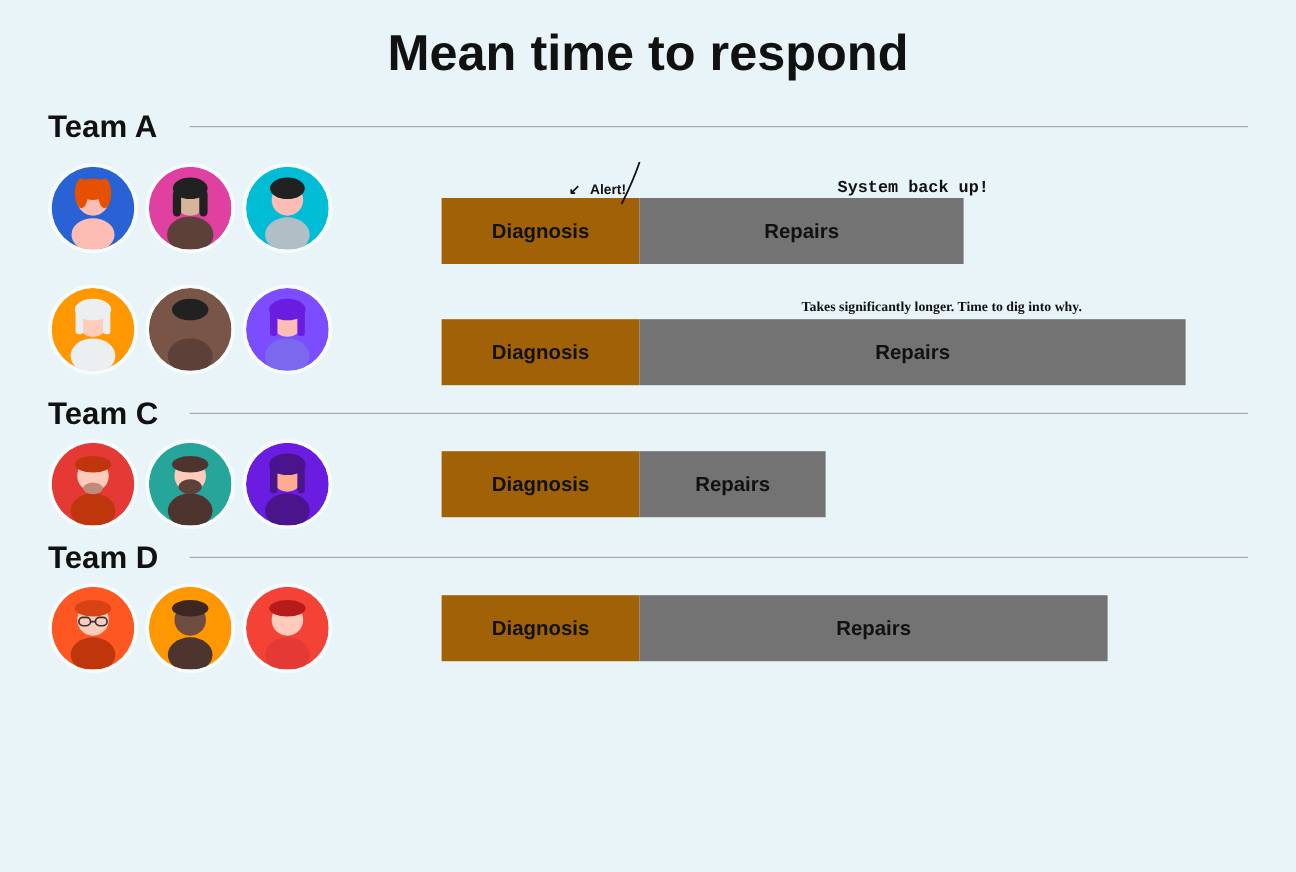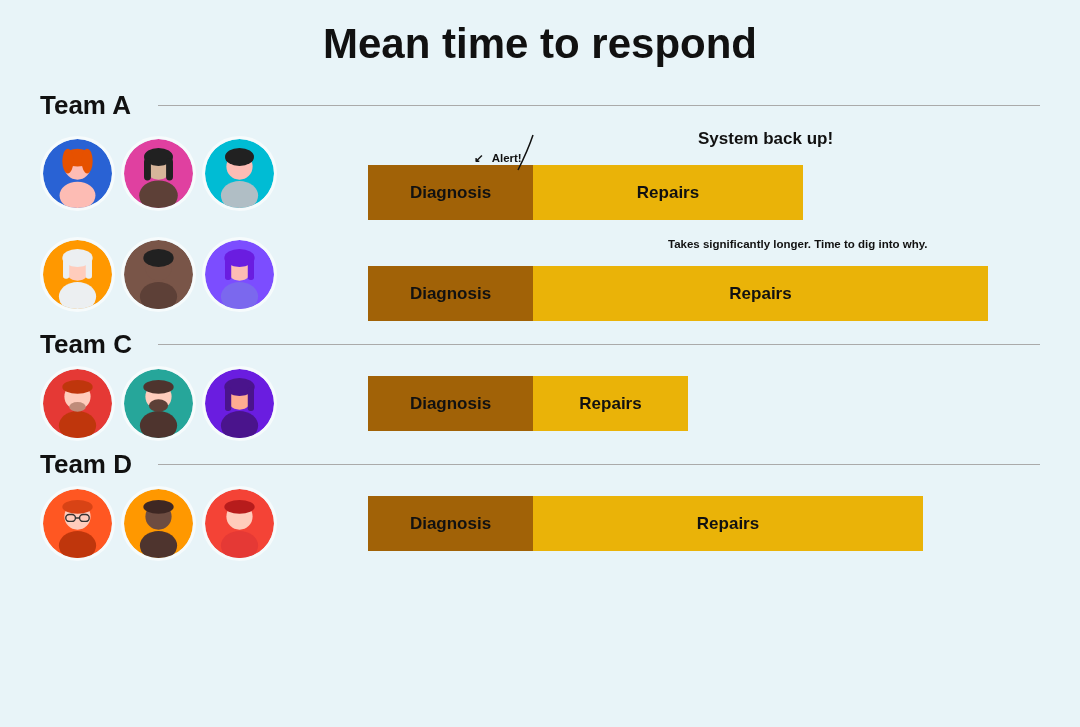--- a/index.html
+++ b/index.html
@@ -97,21 +97,21 @@
       display: flex;
       align-items: center;
       justify-content: center;
       font-size: 17px;
       font-weight: 900;
       color: #111;
       font-family: 'Arial Black', Arial, sans-serif;
     }
 
     .bar-repairs {
-      background: #eab308;
+      background: #737373;
       display: flex;
       align-items: center;
       justify-content: center;
       font-size: 17px;
       font-weight: 900;
       color: #111;
       font-family: 'Arial Black', Arial, sans-serif;
     }
   </style>
 </head>
@@ -156,21 +156,21 @@
       <ellipse cx="50" cy="26" rx="21" ry="13" fill="#212121"></ellipse>
     </svg>
             </div>
           </div>
           <div class="bar-area" style="position: relative;">
             <div style="position: relative; height: 38px;">
               <div style="position: absolute; bottom: 0px; left: 114px; font-size: 11.5px; font-weight: 700; font-family: Arial, sans-serif; color: rgb(17, 17, 17); white-space: nowrap;"><span style="display:inline-block; transform:translateX(-8px);">↙ </span>Alert!</div>
               <svg style="position:absolute; bottom:-5px; left:150px; width:30px; height:35px; overflow:visible;">
                 <path d="M 15 0 C 10 15 5 25 0 35" stroke="#111" stroke-width="1.5" fill="none" marker-end="url(#arrow)"></path>
               </svg>
-              <div style="position: absolute; bottom: 16px; left: 330px; font-size: 17px; font-weight: 700; font-family: Liberation Sans, sans-serif; color: rgb(17, 17, 17); white-space: nowrap;">System back up!</div>
+              <div style="position: absolute; bottom: 0px; left: 330px; font-size: 14px; font-weight: 700; font-family: Liberation Mono, monospace; color: rgb(17, 17, 17); white-space: nowrap;">System back up!</div>
             </div>
             <div class="bars">
               <div class="bar-diagnosis" style="width: 165px; min-width: 165px;">Diagnosis</div>
               <div class="bar-repairs" style="width: 270px; min-width: 270px;">Repairs</div>
             </div>
           </div>
         </div>
       </div>
       <div class="team-section">
         <div class="team-content">
@@ -199,21 +199,21 @@
       <ellipse cx="50" cy="82" rx="27" ry="21" fill="#7B68EE"></ellipse>
       <circle cx="50" cy="40" r="19" fill="#FDBCB4"></circle>
       <ellipse cx="50" cy="26" rx="22" ry="13" fill="#6A1DE0"></ellipse>
       <rect x="29" y="28" width="9" height="30" rx="4" fill="#6A1DE0"></rect>
       <rect x="62" y="28" width="9" height="30" rx="4" fill="#6A1DE0"></rect>
     </svg>
             </div>
           </div>
           <div class="bar-area" style="position: relative;">
             <div style="position: relative; height: 38px;">
-              <div style="position: absolute; bottom: 16px; left: 300px; font-size: 11.5px; font-weight: 700; font-family: Liberation Sans, sans-serif; color: rgb(17, 17, 17); white-space: nowrap;">Takes significantly longer. Time to dig into why.</div>
+              <div style="position: absolute; bottom: 4px; left: 300px; font-size: 11.5px; font-weight: 700; font-family: Liberation Serif, serif; color: rgb(17, 17, 17); white-space: nowrap;">Takes significantly longer. Time to dig into why.</div>
             </div>
             <div class="bars">
               <div class="bar-diagnosis" style="width: 165px; min-width: 165px;">Diagnosis</div>
               <div class="bar-repairs" style="width: 455px; min-width: 455px;">Repairs</div>
             </div>
           </div>
         </div>
       </div>
       <div class="team-section">
         <div class="team-header">

